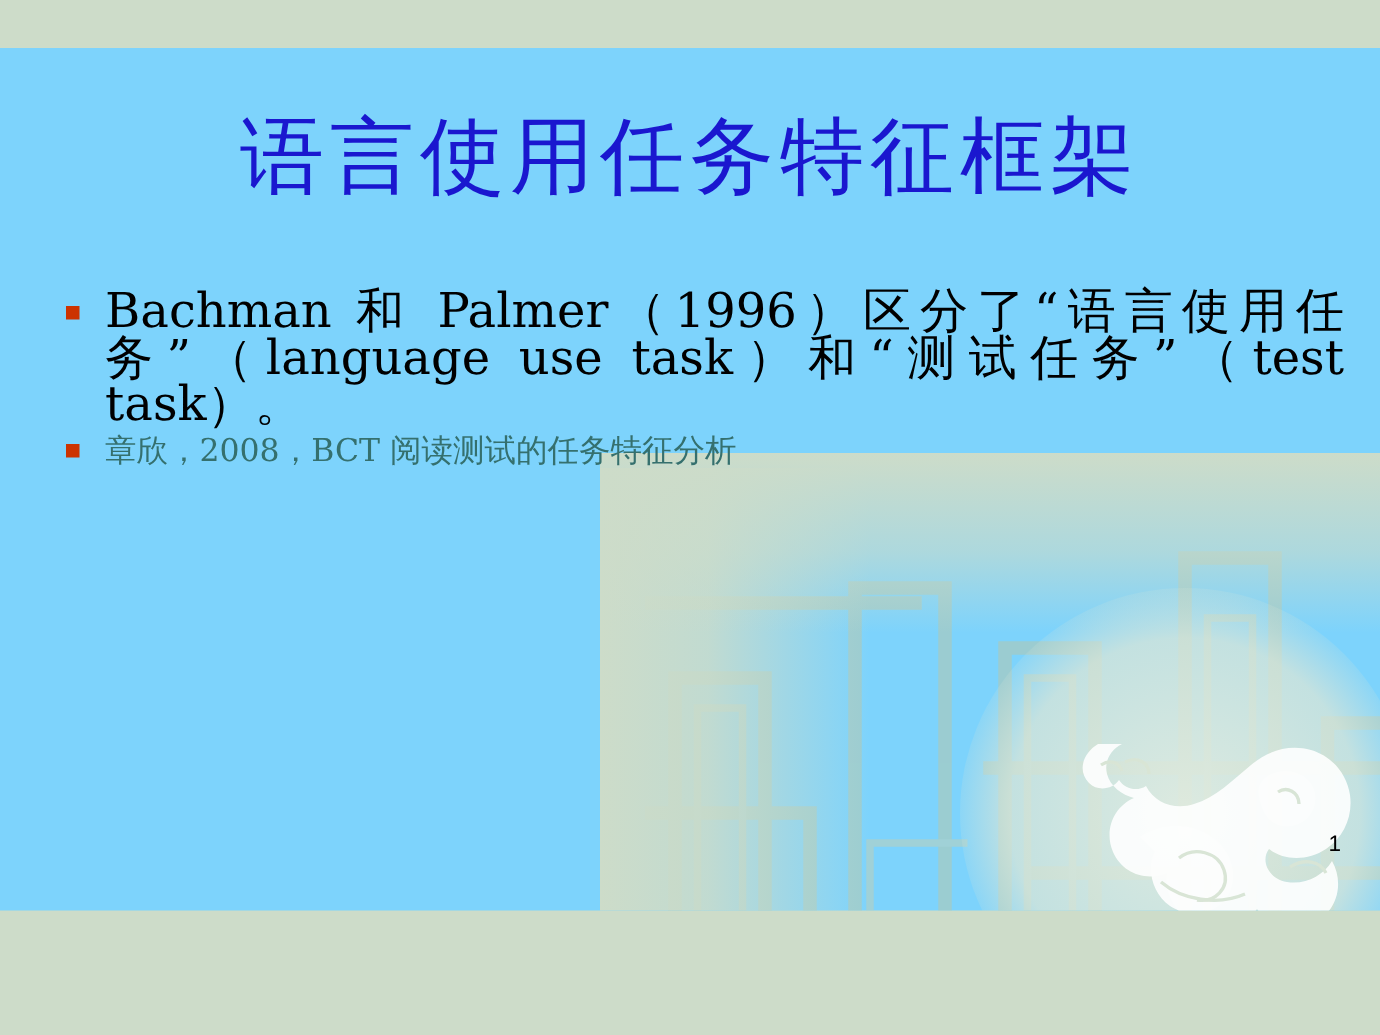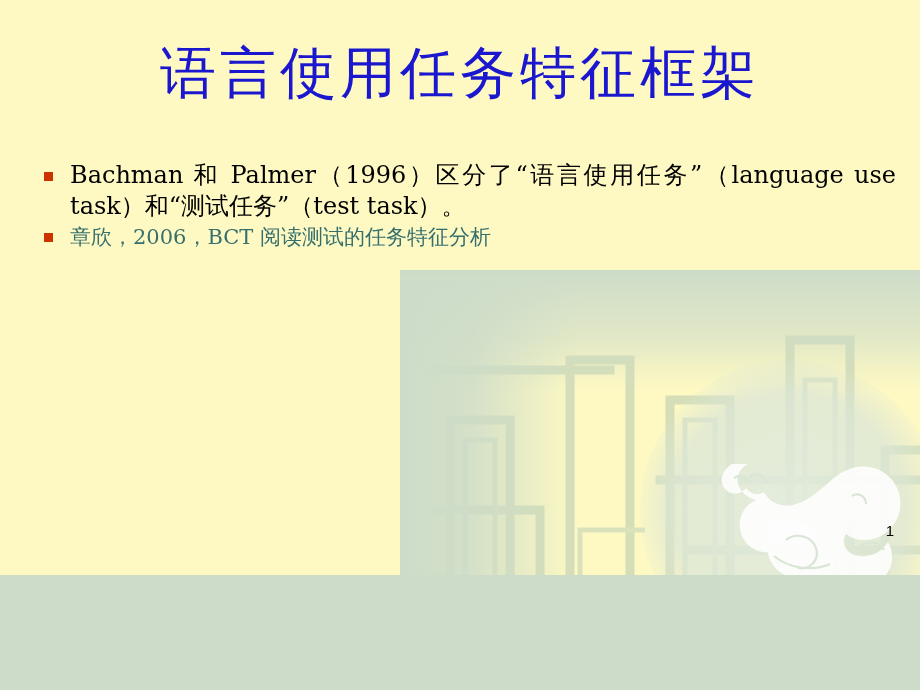--- a/index.html
+++ b/index.html
@@ -5,22 +5,23 @@
   html,body{margin:0;padding:0;}
   body{
     width:920px;height:690px;
     background:#cddcc9;
     font-family:"Liberation Serif","DejaVu Serif",serif;
     overflow:hidden;
   }
   #slide{
     position:relative;
     width:920px;height:575px;
-    background:#fef9c3;
+    background:#7dd3fc;
     overflow:hidden;
+    margin-top:32px;
   }
 
   
   .bg-layer{position:absolute;top:0;left:0;width:920px;height:690px;pointer-events:none;}
 
   .bg-meander{
     position:absolute;
     left:430px; top:300px;
     width:490px; height:390px;
     opacity:.55;
@@ -74,21 +75,21 @@
     margin-bottom:2px;
   }
   .bullet-mark{
     position:absolute;
     left:8px; top:12px;
     width:9px;height:9px;
     background:#cc3300;
   }
   .bullet-text{
     color:#000000;
-    font-size:24px;
+    font-size:32px;
     line-height:31px;
     font-family:"DejaVu Serif","Liberation Serif",serif;
     text-align:justify;
   }
   .blue{color:#1a17cf;}
   .teal{color:#35706e;font-size:21px;line-height:27px;}
   .bullet-row.small .bullet-mark{top:9px;}
 
   
   #page-number{
@@ -167,20 +168,20 @@
     <div class="bullet-row">
       <span class="bullet-mark"></span>
       <div class="bullet-text">Bachman 和 Palmer（1996）区分了“语言使用任务”（language use task）和“测试任务”（test task）。</div>
     </div>
 
 
 
 
     <div class="bullet-row small">
       <span class="bullet-mark"></span>
-      <div class="bullet-text teal">章欣，2006，BCT 阅读测试的任务特征分析</div>
+      <div class="bullet-text teal">章欣，2008，BCT 阅读测试的任务特征分析</div>
     </div>
 
   </div>
 
   <div id="page-number">1</div>
 
 </div>
 
 </body></html>

